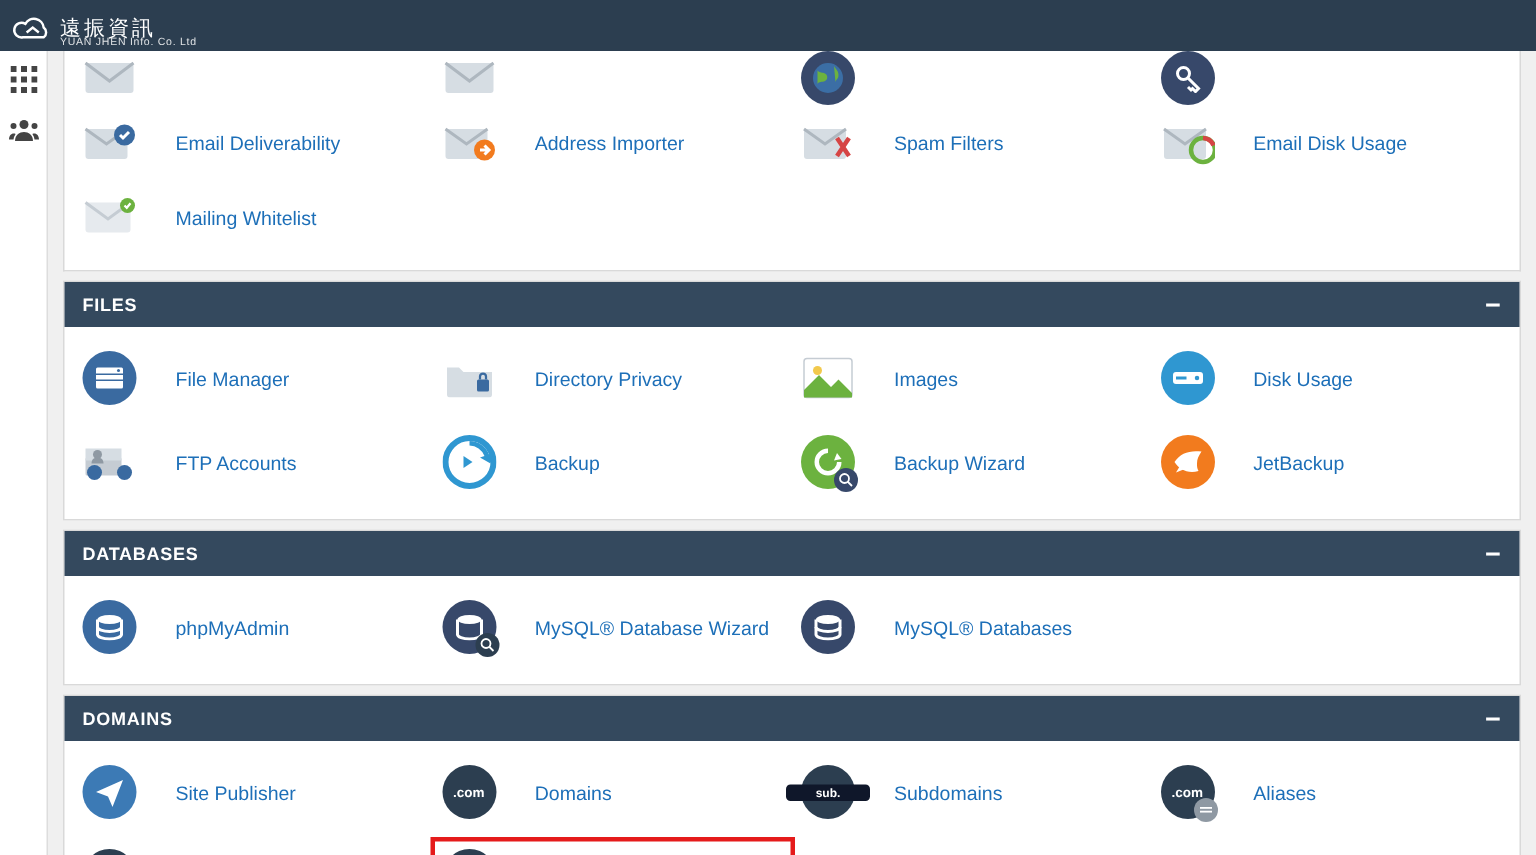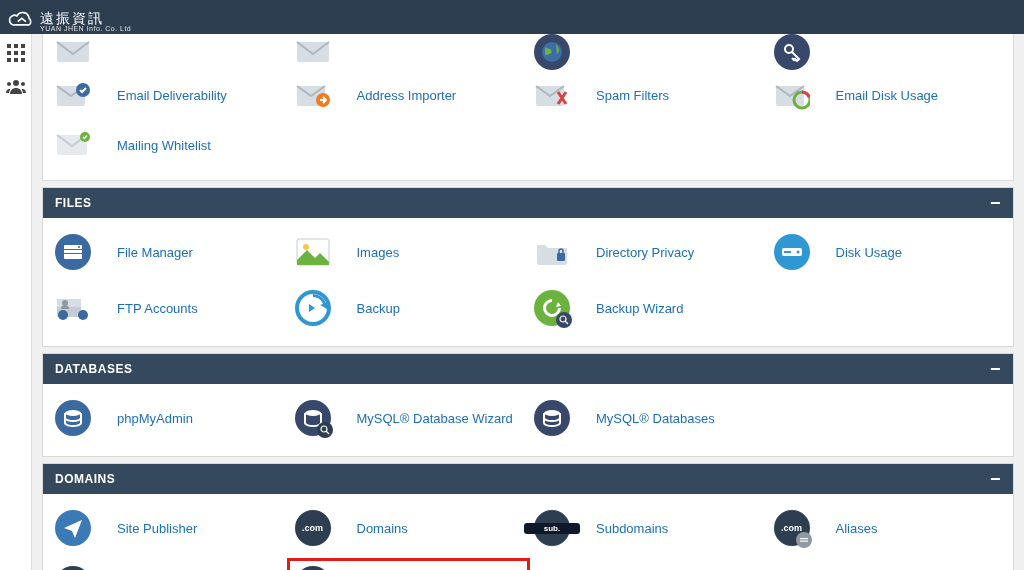--- a/index.html
+++ b/index.html
@@ -198,37 +198,37 @@
                   <rect x="1" y="5" width="18" height="1" fill="#3a6aa0"></rect>
                   <rect x="1" y="9" width="18" height="1" fill="#3a6aa0"></rect>
                   <circle cx="16" cy="3" r="1" fill="#3a6aa0"></circle>
                 </svg>
               </span>
             </span>
           <span class="label">File Manager</span>
         </div>
         <div class="item">
           <span class="flat-icon">
+              <svg width="34" height="26" viewBox="0 0 34 26">
+                <path d="M2 6h8l3 3h19v15a2 2 0 0 1-2 2H4a2 2 0 0 1-2-2z" fill="#d6dde3"></path>
+                <rect x="22" y="14" width="8" height="8" rx="1" fill="#3a6aa0"></rect>
+                <path d="M24 14v-2a2 2 0 0 1 4 0v2" stroke="#3a6aa0" stroke-width="1.5" fill="none"></path>
+              </svg>
+            </span>
+          <span class="label">Directory Privacy</span>
+        </div>
+        <div class="item">
+          <span class="flat-icon">
               <svg width="34" height="28" viewBox="0 0 34 28">
                 <rect x="1" y="1" width="32" height="26" rx="2" fill="#fff" stroke="#c5ccd3"></rect>
                 <circle cx="10" cy="9" r="3" fill="#f2c94c"></circle>
                 <path d="M1 22l10-10 8 8 5-5 9 9v3H1z" fill="#6cb23f"></path>
               </svg>
             </span>
           <span class="label">Images</span>
-        </div>
-        <div class="item">
-          <span class="flat-icon">
-              <svg width="34" height="26" viewBox="0 0 34 26">
-                <path d="M2 6h8l3 3h19v15a2 2 0 0 1-2 2H4a2 2 0 0 1-2-2z" fill="#d6dde3"></path>
-                <rect x="22" y="14" width="8" height="8" rx="1" fill="#3a6aa0"></rect>
-                <path d="M24 14v-2a2 2 0 0 1 4 0v2" stroke="#3a6aa0" stroke-width="1.5" fill="none"></path>
-              </svg>
-            </span>
-          <span class="label">Directory Privacy</span>
         </div>
         <div class="item">
           <span class="icon-wrap">
               <span class="circle bg-teal">
                 <svg width="22" height="14" viewBox="0 0 22 14" fill="#fff">
                   <rect x="1" y="3" width="20" height="8" rx="2"></rect>
                   <circle cx="17" cy="7" r="1.5" fill="#2f97d1"></circle>
                   <rect x="3" y="6" width="7" height="2" fill="#2f97d1"></rect>
                 </svg>
               </span>
@@ -270,20 +270,31 @@
                 <span style="position:absolute;right:-2px;bottom:-2px;width:16px;height:16px;border-radius:50%;background:#37486a;display:flex;align-items:center;justify-content:center">
                   <svg width="10" height="10" viewBox="0 0 10 10" fill="#fff">
                     <circle cx="4" cy="4" r="3" fill="none" stroke="#fff" stroke-width="1.2"></circle>
                     <path d="M6 6l3 3" stroke="#fff" stroke-width="1.2"></path>
                   </svg>
                 </span>
               </span>
             </span>
           <span class="label">Backup Wizard</span>
         </div>
+        <div class="item">
+          <span class="icon-wrap">
+              <span class="circle bg-orange">
+                <svg width="22" height="20" viewBox="0 0 22 20" fill="#fff">
+                  <path d="M2 10c4-6 10-8 18-7-2 3-3 5-3 8 0 2 0 3 1 5-7 2-13-1-16-6z"></path>
+                  <path d="M6 12l-3 5 5-2"></path>
+                </svg>
+              </span>
+            </span>
+          <span class="label">JetBackup</span>
+        </div>
       </div>
     </div>
 
     <div class="section">
       <div class="section-header">
         <span>DATABASES</span>
         <span class="collapse">−</span>
       </div>
       <div class="section-body">
         <div class="item">

